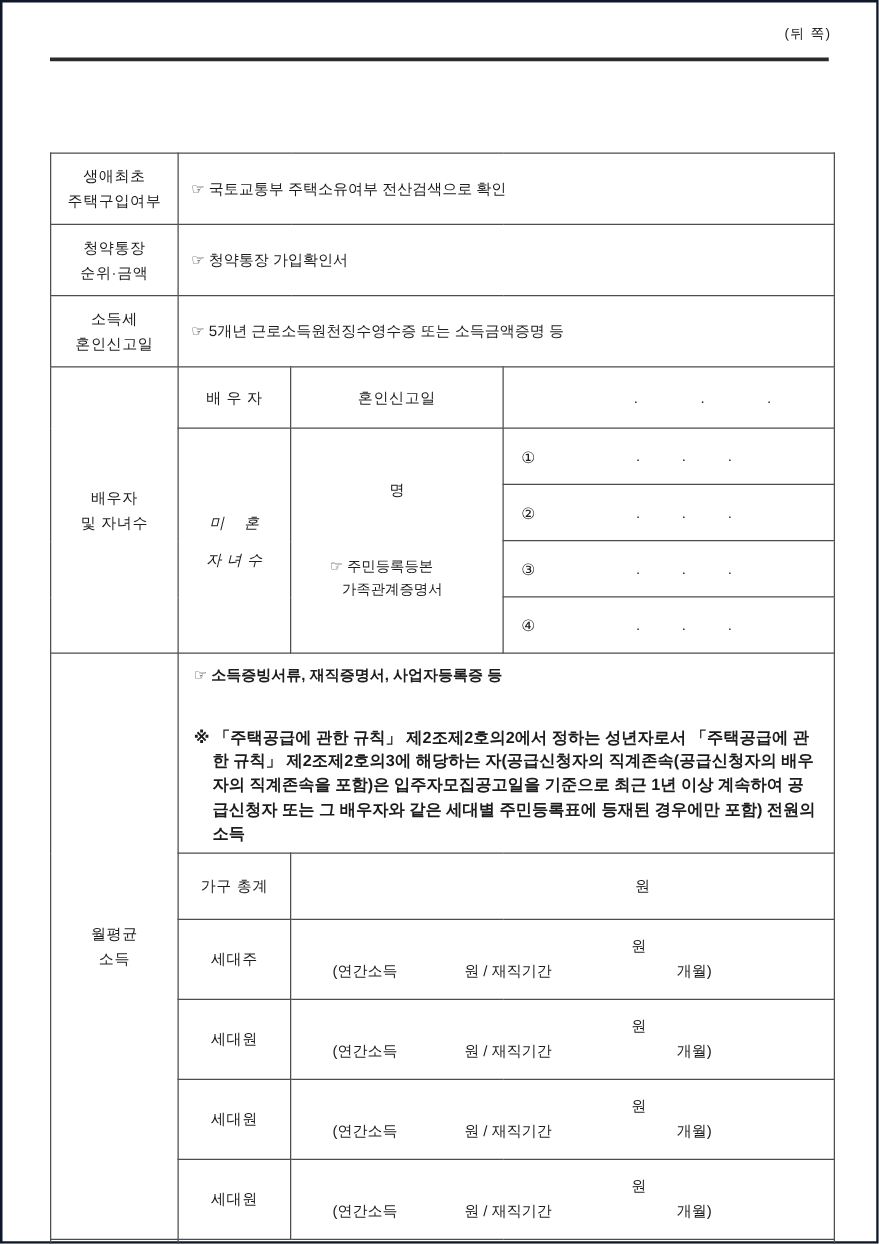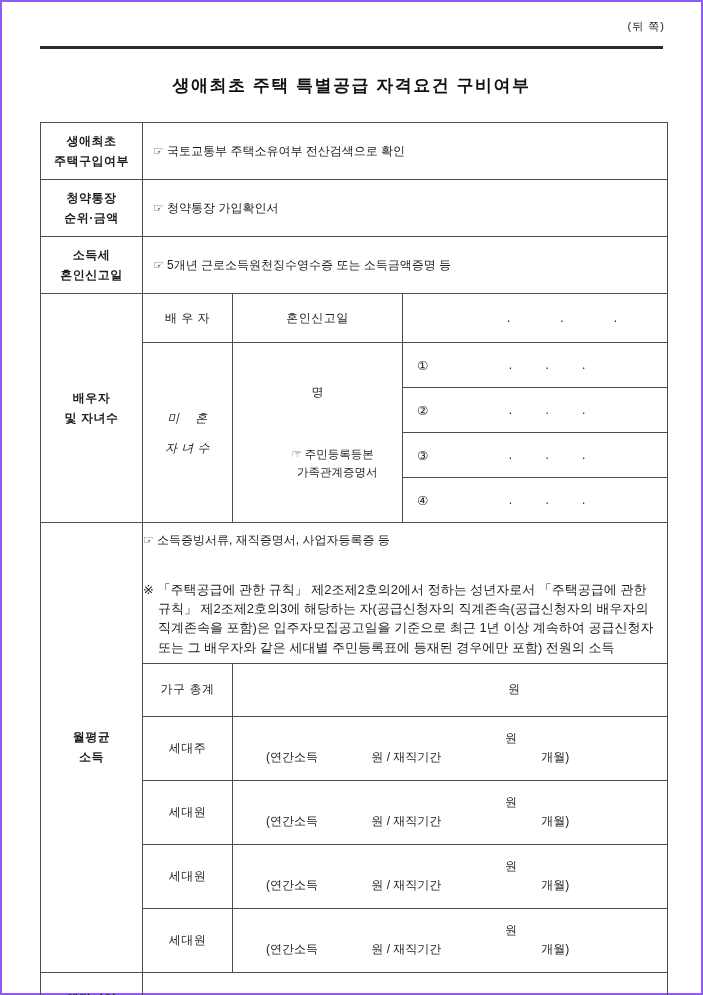--- a/index.html
+++ b/index.html
@@ -7,21 +7,21 @@
     width: 703px; height: 995px;
     background: #f4f4f4;
     font-family: "Liberation Sans", "DejaVu Sans", sans-serif;
     color: #1c1c1c;
     position: relative;
     overflow: hidden;
   }
   .frame {
     position: absolute; inset: 0;
     background: #ffffff;
-    border: 2px solid #8b5cf6;
+    border: 2px solid #0f172a;
   }
   .side-label {
     position: absolute; top: 17px; right: 36px;
     font-size: 11px; letter-spacing: 1px; color: #222;
   }
   .top-rule {
     position: absolute; left: 38px; right: 38px; top: 44px;
     height: 2.5px; background: #2b2b2b;
   }
   .title {
@@ -44,21 +44,20 @@
   .col-a { width: 102px; }
   .col-b { width: 90px; }
   .col-c { width: 170px; }
   .col-d { width: 265px; }
 
   .lbl {
     text-align: center;
     white-space: pre-line;
     line-height: 1.7;
     letter-spacing: 0.5px;
-    font-weight: bold;
   }
   .sub-lbl { text-align: center; letter-spacing: 0.5px; }
   .content { padding: 4px 10px; text-align: left; margin-top: 19px; }
 
   tr.h48 > td { height: 48px; }
   tr.h46 > td { height: 46px; text-align: center; }
   tr.h42 > td { height: 42px; }
   tr.h50 > td { height: 50px; }
   tr.h53 > td { height: 53px; }
   tr.h65 > td { height: 65px; }
@@ -68,28 +67,28 @@
   }
   .children-lbl {
     text-align: center; white-space: pre; line-height: 2.5; letter-spacing: 0.5px; font-style: italic;
   }
   .children-mid-inner {
     height: 168px; display: flex; flex-direction: column;
     justify-content: center;
   }
   .children-unit { text-align: center; margin-bottom: 18px; }
   .children-docs {
-    text-align: center; padding-left: 30px;
+    text-align: left; padding-left: 30px;
     white-space: pre; font-size: 11.5px; line-height: 1.5; margin-top: 27px;
   }
   .entry { display: flex; align-items: center; }
   .entry-num { padding-left: 13px; font-size: 12.5px; }
   .entry-dots { flex: 1; text-align: center; white-space: pre; }
 
-  .notes-cell { height: 117px; vertical-align: top; padding: 9px 12px 6px 0; }
+  .notes-cell { height: 117px; vertical-align: top; padding: 9px 12px 6px 12px; font-weight: bold; }
   .docs-note { margin-bottom: 8px; font-size: 12px; }
   .rule-note {
     padding-left: 15px; text-indent: -15px;
     font-size: 13px; line-height: 1.48; color: #1c1c1c; margin-top: 31px;
   }
   .total-cell { padding-left: 275px; white-space: pre; }
   .member-cell { padding: 5px 0 5px 0; }
   .unit-line { padding-left: 272px; line-height: 1.6; }
   .detail-line { padding-left: 33px; white-space: pre; line-height: 1.6; }
 
@@ -98,21 +97,20 @@
     font-size: 9.5px; letter-spacing: 0.3px; color: #222;
   }
 </style>
 </head>
 <body>
 
 <div class="frame">
 
   <div class="side-label">(뒤 쪽)</div>
   <div class="top-rule"></div>
-  <div class="title">생애최초 주택 특별공급 자격요건 구비여부</div>
 
   <table class="form-table">
     <colgroup>
       <col class="col-a">
         <col class="col-b">
         <col class="col-c">
         <col class="col-d">
     </colgroup>
     <tbody>
 

